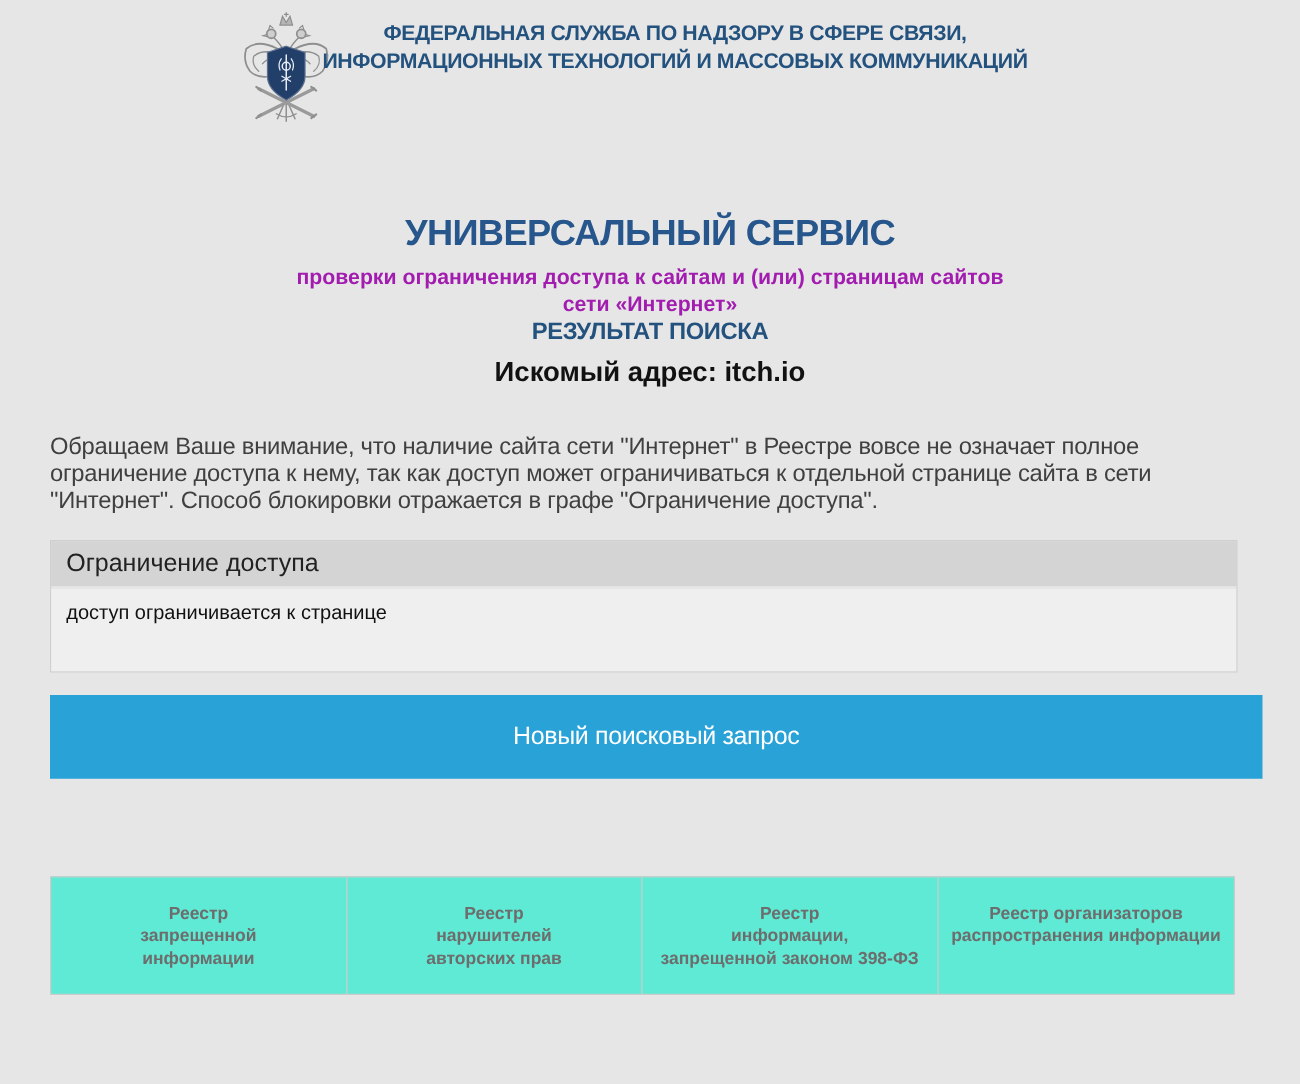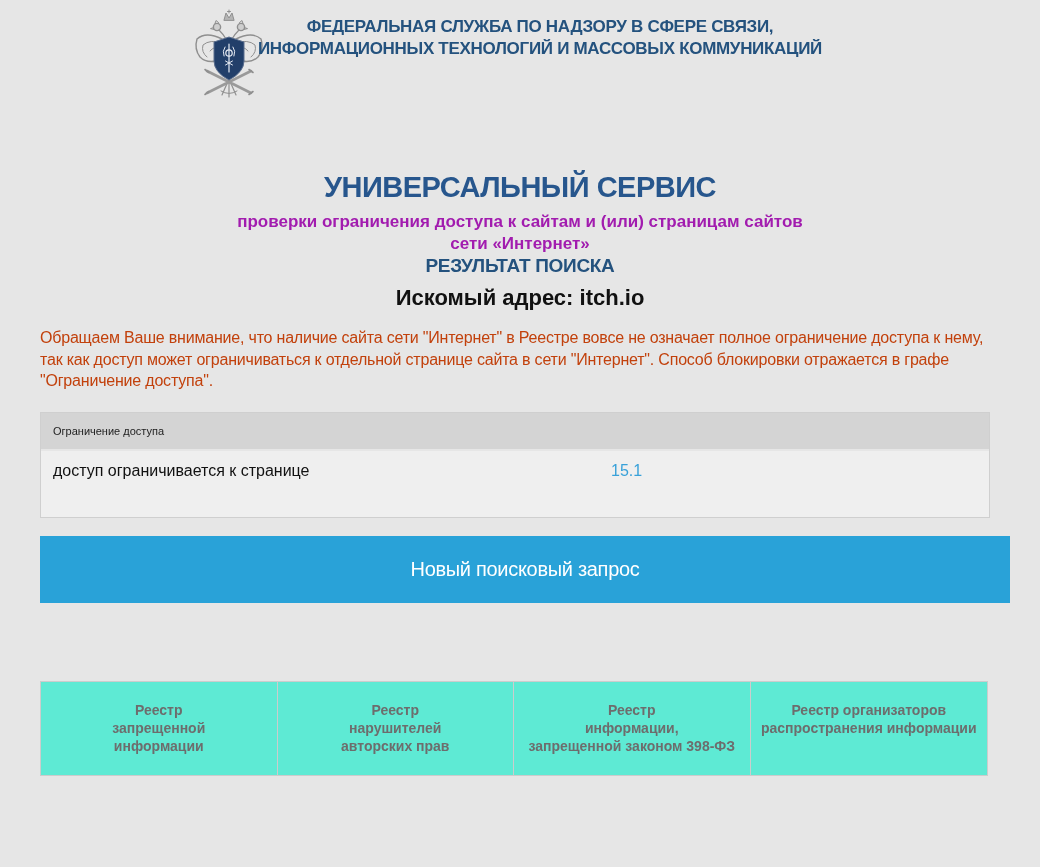--- a/index.html
+++ b/index.html
@@ -63,38 +63,38 @@
   }
   .result-query {
     margin-top: 8px;
     text-align: center;
     font-size: 22px;
     font-weight: bold;
     color: #111;
   }
   .content { margin-left: 40px; width: 950px; }
   .notice {
-    margin-top: 16px;
-    font-size: 16px;
+    margin-top: 36px;
+    font-size: 19px;
     line-height: 21.5px;
-    color: #c2410c;
+    color: #404040;
     letter-spacing: -0.2px;
   }
   
   .rtable {
     margin-top: 20px;
     border: 1px solid #cfcfcf;
     box-sizing: border-box;
   }
   .rtable-head {
     background: #d4d4d4;
     height: 36px;
     line-height: 36px;
     padding-left: 12px;
-    font-size: 11px;
+    font-size: 20px;
     color: #222;
     border-bottom: 2px solid #e6e6e6;
   }
   .rtable-row {
     background: #efefef;
     display: grid;
     grid-template-columns: 560px 110px 1fr;
     padding: 11px 0 14px 0;
     min-height: 66px;
     box-sizing: border-box;
@@ -201,21 +201,20 @@
   <div class="result-heading">РЕЗУЛЬТАТ ПОИСКА</div>
   <div class="result-query">Искомый адрес: itch.io</div>
 
   <div class="content">
     <div class="notice">Обращаем Ваше внимание, что наличие сайта сети "Интернет" в Реестре вовсе не означает полное ограничение доступа к нему, так как доступ может ограничиваться к отдельной странице сайта в сети "Интернет". Способ блокировки отражается в графе "Ограничение доступа".</div>
 
     <div class="rtable">
       <div class="rtable-head">Ограничение доступа</div>
       <div class="rtable-row">
         <div class="cell-restriction">доступ ограничивается к странице</div>
-        <div class="cell-article">15.1</div>
       </div>
     </div>
   </div>
 
   <button class="search-btn">Новый поисковый запрос</button>
 
   <div class="footer">
     <div class="footer-box">Реестр
 запрещенной
 информации</div>

